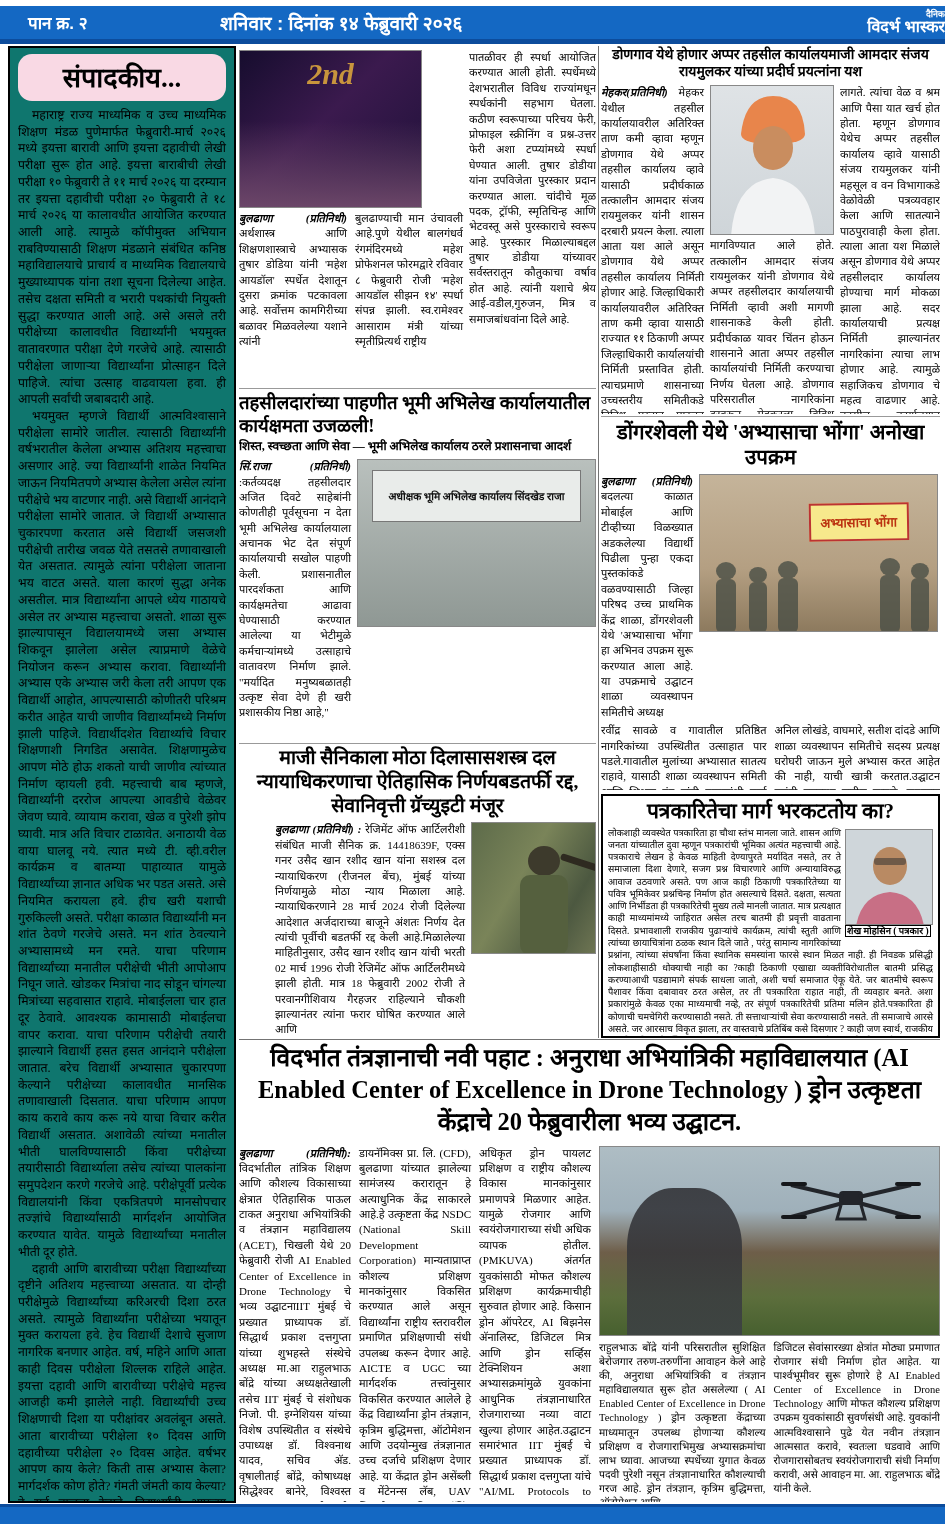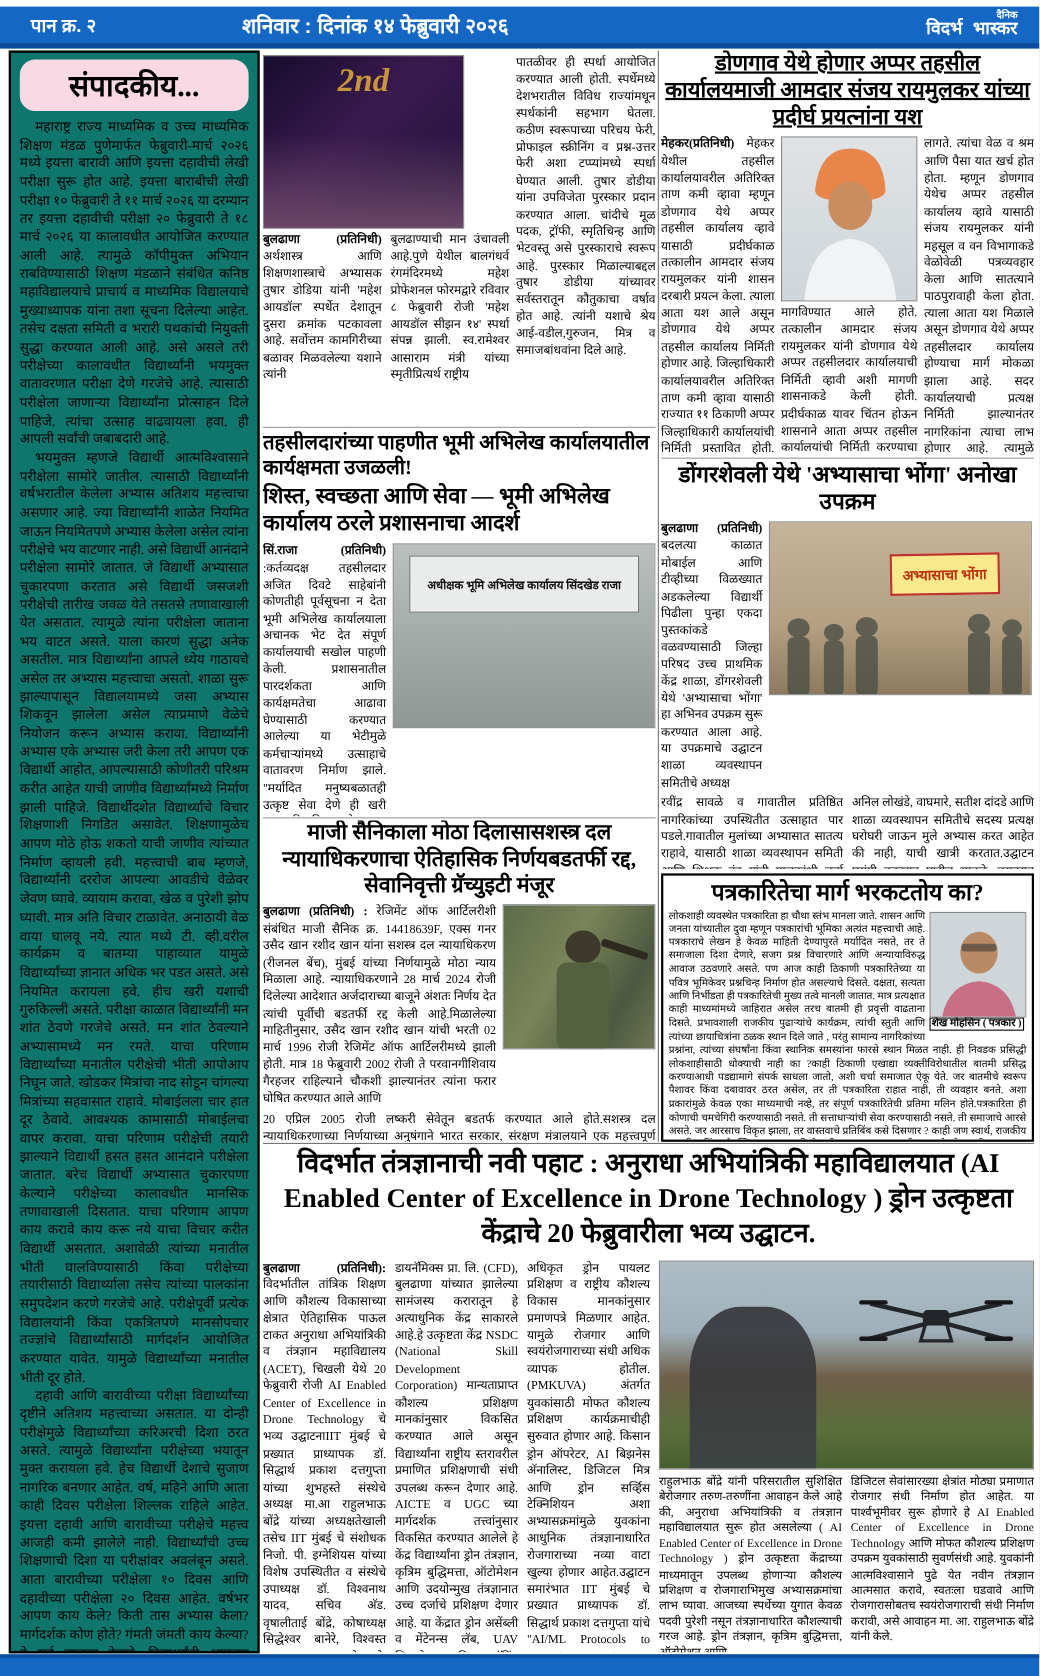--- a/index.html
+++ b/index.html
@@ -6,27 +6,27 @@
   html,body { background:#e8e8e8; }
   body { font-family:"Liberation Serif","DejaVu Serif",serif; color:#000; }
   .page { position:relative; width:945px; height:1524px; background:#fff; margin:0 auto; overflow:hidden; }
 
   
   .masthead { position:absolute; left:0; top:6px; width:945px; height:38px;
     background:#1468c3; border-bottom:5px solid #0c4c9c; color:#fff;
     display:flex; align-items:center; font-family:"Liberation Sans","DejaVu Sans",sans-serif; }
   .masthead .pg { width:220px; padding-left:28px; font-size:17px; font-weight:bold; }
   .masthead .dt { flex:1; text-align:left; font-size:19px; font-weight:bold; }
-  .masthead .brand { width:220px; text-align:right; padding-right:20px; line-height:1;font-family:Liberation Mono, monospace; }
+  .masthead .brand { width:220px; text-align:right; line-height:1; }
   .masthead .brand .small { display:block; font-size:9px; font-weight:bold; }
   .masthead .brand .big { display:block; font-size:16px; font-weight:bold; }
 
   .sec { position:absolute; overflow:hidden; }
   .txt { font-size:11px; line-height:1.4; text-align:justify; }
-  .byl { font-weight:bold; }
+  .byl { font-weight:bold;font-style:italic; }
   h2.head { font-weight:bold; line-height:1.22; text-align:center; }
 
   
   .editorial { left:8px; top:46px; width:228px; height:1457px; border:2px solid #000; padding:6px 8px; background:#0f766e; }
   .ed-title { background:#f9d9e4; border-radius:14px; text-align:center; font-size:27px; font-weight:bold;
     padding:4px 0 6px; margin-bottom:6px; }
   .ed-pill { background:#1468c3; color:#fff; border-radius:18px; text-align:center; font-size:20px;
     font-weight:bold; padding:3px 0 5px; margin-bottom:7px; }
   .ed-body p { font-size:12.3px; line-height:1.36; text-align:justify; text-indent:14px; }
 
@@ -55,36 +55,36 @@
   .mahesh { left:239px; top:46px; width:357px; height:344px; }
   .mahesh h2 { font-size:21px; }
   .m-row { display:flex; gap:6px; margin-top:4px; }
   .m-left { width:224px; }
   .m-right { width:127px; }
   .cols2 { display:flex; gap:8px; margin-top:3px; }
   .cols2 > * { flex:1; }
 
   .bhumi { left:239px; top:392px; width:357px; height:350px; }
   .bhumi h2 { font-size:18.5px; text-align:left; }
-  .bhumi h3 { font-size:20px; font-weight:bold; line-height:1.25; margin-top:2px; }
+  .bhumi h3 { font-size:12px; font-weight:bold; line-height:1.25; margin-top:2px; }
   .b-row { display:flex; gap:6px; margin-top:5px; }
 
   .soldier { left:239px; top:746px; width:357px; height:292px; }
   .soldier h2 { font-size:19.5px; }
-  .s-row { display:flex; gap:6px; margin-top:5px; }
+  .s-row { display:flex; gap:6px; margin-top:5px;margin-left:36px; }
 
   
   .vr { position:absolute; left:598px; top:46px; width:1px; height:992px; background:#000; opacity:.55; }
   .hr-mid1 { position:absolute; left:239px; top:388px; width:357px; height:1px; background:#000; opacity:.4; }
   .hr-mid2 { position:absolute; left:239px; top:743px; width:357px; height:1px; background:#000; opacity:.4; }
   .hr-r1 { position:absolute; left:601px; top:416px; width:339px; height:1px; background:#000; opacity:.4; }
   .hr-bot { position:absolute; left:239px; top:1039px; width:701px; height:1px; background:#000; opacity:.55; }
 
   .dongaon { left:601px; top:46px; width:339px; height:368px; }
-  .dongaon h2 { font-size:20px;text-decoration:underline; }
+  .dongaon h2 { font-size:14px; }
   .d-row { display:flex; gap:6px; margin-top:5px; }
   .d-c1 { width:104px; }
   .d-mid { width:124px; }
   .d-c3 { width:101px; }
 
   .bhonga { left:601px; top:420px; width:339px; height:370px; }
   .bhonga h2 { font-size:20.5px; }
   .g-row { display:flex; gap:6px; margin-top:4px; }
   .g-c1 { width:92px; }
 

